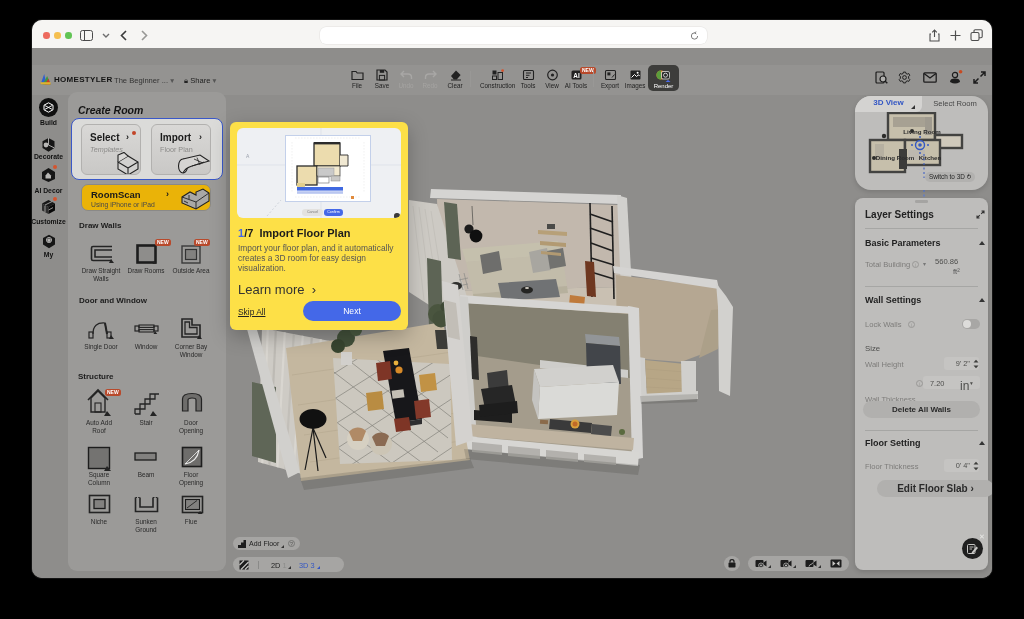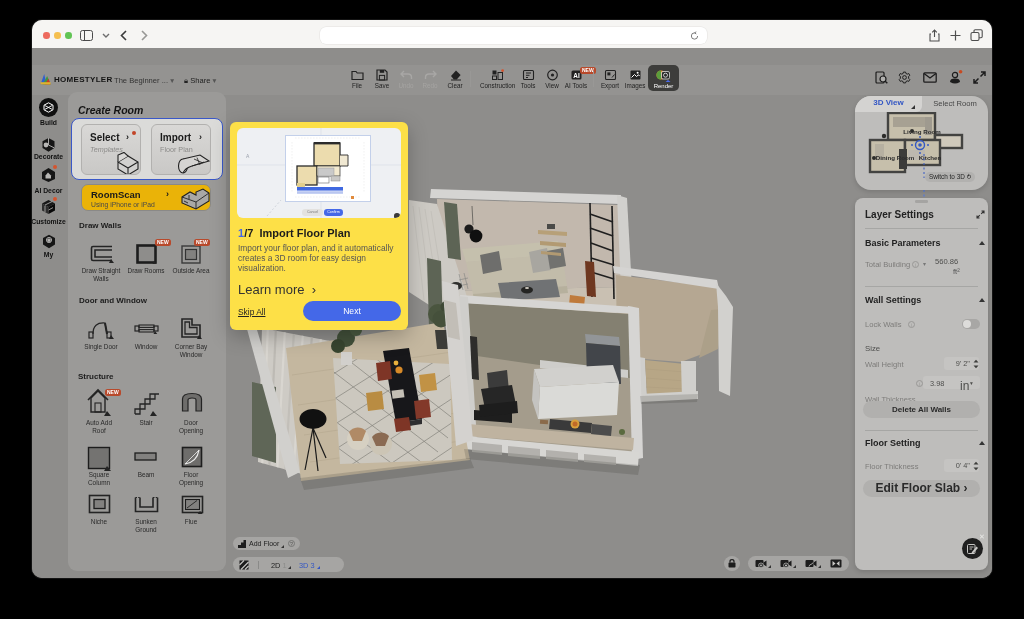--- a/index.html
+++ b/index.html
@@ -569,33 +569,33 @@
       <div class="a" style="left:108px;top:122px;width:8px;height:8px;border-radius:50%;background:#dddcda;"></div>
       <div class="a" style="left:10px;top:146px;font-size:7.8px;color:#4e4e4c;">Size</div>
       <div class="llbl" style="left:10px;top:162px;">Wall Height</div>
       <div class="inp" style="left:89px;top:159px;width:35px;height:13px;line-height:13px;padding-right:9px;text-align:right;">9' 2"</div>
       <svg class="a" style="left:117.5px;top:160.5px" width="6" height="10" viewBox="0 0 6 10">
           <path d="M0.5 3.5 L3 0.8 L5.5 3.5 Z M0.5 6.5 L3 9.2 L5.5 6.5 Z" fill="#3e3e3c"></path>
         </svg>
       <div class="llbl" style="left:10px;top:181px;margin-top:16px;">Wall Thickness</div>
       <div class="a" style="left:61px;top:181.5px;width:7px;height:7px;border:0.8px solid #999896;border-radius:50%;font-size:5px;color:#999896;text-align:center;line-height:6.5px;">i</div>
       <div class="inp" style="left:68px;top:178px;width:57px;height:13px;"></div>
-      <div class="a" style="left:75px;top:181px;font-size:7.4px;color:#4e4e4c;">3.98</div>
+      <div class="a" style="left:75px;top:181px;font-size:7.4px;color:#4e4e4c;">7.20</div>
       <div class="a" style="left:105px;top:181px;font-size:12px;color:#4e4e4c;">in</div>
       <div class="a" style="left:115px;top:181.5px;font-size:5.6px;color:#4e4e4c;">▾</div>
       <div class="pill" style="left:8px;top:203px;width:117px;height:17px;font-size:8px;line-height:17px;">Delete All Walls</div>
       <div class="a" style="left:10px;top:232px;width:113px;height:1px;background:rgba(0,0,0,0.12);"></div>
       <div class="lsec" style="left:10px;top:240px;">Floor Setting</div>
       <div class="a" style="left:124px;top:243px;width:0;height:0;border-left:3.5px solid transparent;border-right:3.5px solid transparent;border-bottom:4.5px solid #333;"></div>
       <div class="llbl" style="left:10px;top:264px;">Floor Thickness</div>
       <div class="inp" style="left:89px;top:261px;width:35px;height:13px;line-height:13px;padding-right:9px;text-align:right;">0' 4"</div>
       <svg class="a" style="left:117.5px;top:262.5px" width="6" height="10" viewBox="0 0 6 10">
           <path d="M0.5 3.5 L3 0.8 L5.5 3.5 Z M0.5 6.5 L3 9.2 L5.5 6.5 Z" fill="#3e3e3c"></path>
         </svg>
-      <div class="pill" style="left:8px;top:282px;width:117px;height:17px;font-size:12px;line-height:17px;">Edit Floor Slab ›</div>
+      <div class="pill" style="left:22px;top:282px;width:117px;height:17px;font-size:10px;line-height:17px;">Edit Floor Slab ›</div>
     </div>
     <div id="bottom">
       <div class="a" style="left:201px;top:472px;width:67px;height:13px;background:#a6a5a3;border-radius:6.5px;">
         <svg class="a" style="left:5px;top:3px" width="8" height="8" viewBox="0 0 8 8">
             <path d="M0 8 V5 H3 V2.5 H5.5 V0 H8 V8 Z" fill="#1d1d1d"></path>
           </svg>
         <span class="a" style="left:16px;top:3px;font-size:7px;color:#1d1d1d;white-space:nowrap;">Add Floor</span>
         <div class="a" style="left:48px;top:8px;width:0;height:0;border-left:3px solid transparent;border-bottom:3px solid #333;"></div>
         <div class="a" style="left:55px;top:3px;width:7px;height:7px;border-radius:50%;border:0.8px solid #777775;font-size:5.4px;color:#555553;text-align:center;line-height:7px;">?</div>
       </div>

